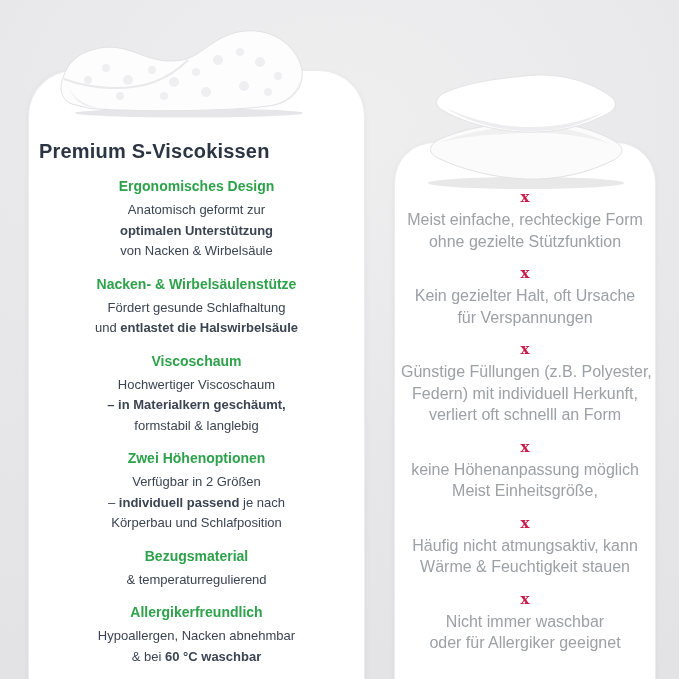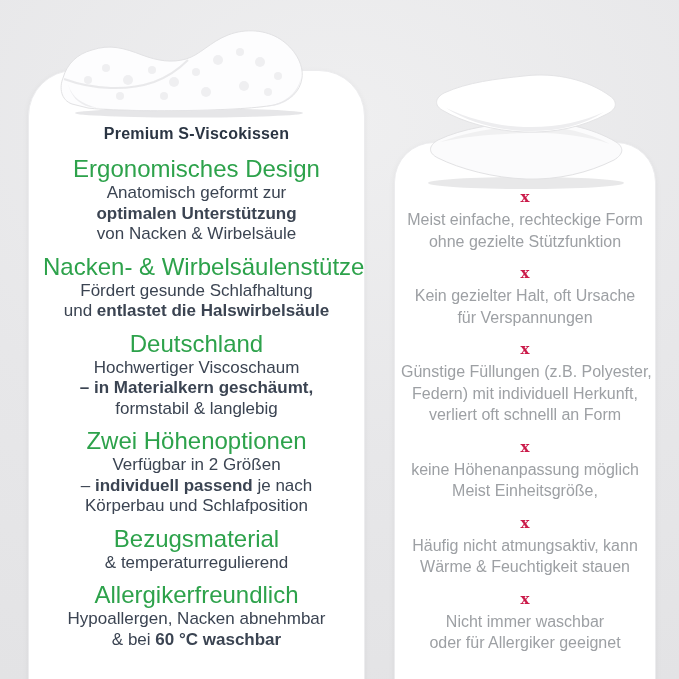--- a/index.html
+++ b/index.html
@@ -12,32 +12,32 @@
   .card{
     position:absolute;background:#ffffff;
     border:1px solid #ececee;
     box-shadow:0 2px 6px rgba(0,0,0,0.05);
     box-sizing:border-box;
   }
   .left-card{left:28px;top:70px;width:337px;height:660px;border-radius:46px;}
   .right-card{left:394px;top:142px;width:262px;height:600px;border-radius:40px;}
 
   .left-card h1{
-    margin:48px 10px 8px 10px;
-    font-size:16px;line-height:30px;font-weight:600;
+    margin:65px 10px 8px 10px;
+    font-size:20px;line-height:30px;font-weight:600;
     color:var(--title-color,#2b3543);
-    text-align:center;letter-spacing:0.2px;
+    text-align:left;letter-spacing:0.2px;
   }
   .section{margin:0 14px 10px 14px;text-align:center;}
   .sec-head{
-    font-size:24px;line-height:24px;font-weight:400;
+    font-size:14px;line-height:24px;font-weight:700;
     color:var(--accent,#2da24b);margin-bottom:2px;white-space:nowrap;
   }
   .sec-line{
-    font-size:17px;line-height:20.5px;
+    font-size:13px;line-height:20.5px;
     color:var(--left-text,#3b4452);white-space:nowrap;
   }
   .sec-line .em{font-weight:700;}
 
   .right-items{padding:46px 6px 0 6px;text-align:center;}
   .drawback{margin-bottom:13px;}
   .x-mark{
     font-size:15px;line-height:16px;font-weight:700;
     color:var(--mark,#cb1b4a);margin-bottom:4px;
     font-family:"DejaVu Serif","Liberation Serif",serif;
@@ -63,21 +63,21 @@
           <div class="sec-line"><span>Anatomisch geformt zur</span></div>
           <div class="sec-line"><span class="em">optimalen Unterstützung</span></div>
           <div class="sec-line"><span>von Nacken &amp; Wirbelsäule</span></div>
         </div>
         <div class="section">
           <div class="sec-head">Nacken- &amp; Wirbelsäulenstütze</div>
           <div class="sec-line"><span>Fördert gesunde Schlafhaltung</span></div>
           <div class="sec-line"><span>und </span><span class="em">entlastet die Halswirbelsäule</span></div>
         </div>
         <div class="section">
-          <div class="sec-head">Deutschland</div>
+          <div class="sec-head">Viscoschaum</div>
           <div class="sec-line"><span>Hochwertiger Viscoschaum</span></div>
           <div class="sec-line"><span class="em">– in Materialkern geschäumt,</span></div>
           <div class="sec-line"><span>formstabil &amp; langlebig</span></div>
         </div>
         <div class="section">
           <div class="sec-head">Zwei Höhenoptionen</div>
           <div class="sec-line"><span>Verfügbar in 2 Größen</span></div>
           <div class="sec-line"><span>– </span><span class="em">individuell passend</span><span> je nach</span></div>
           <div class="sec-line"><span>Körperbau und Schlafposition</span></div>
         </div>

